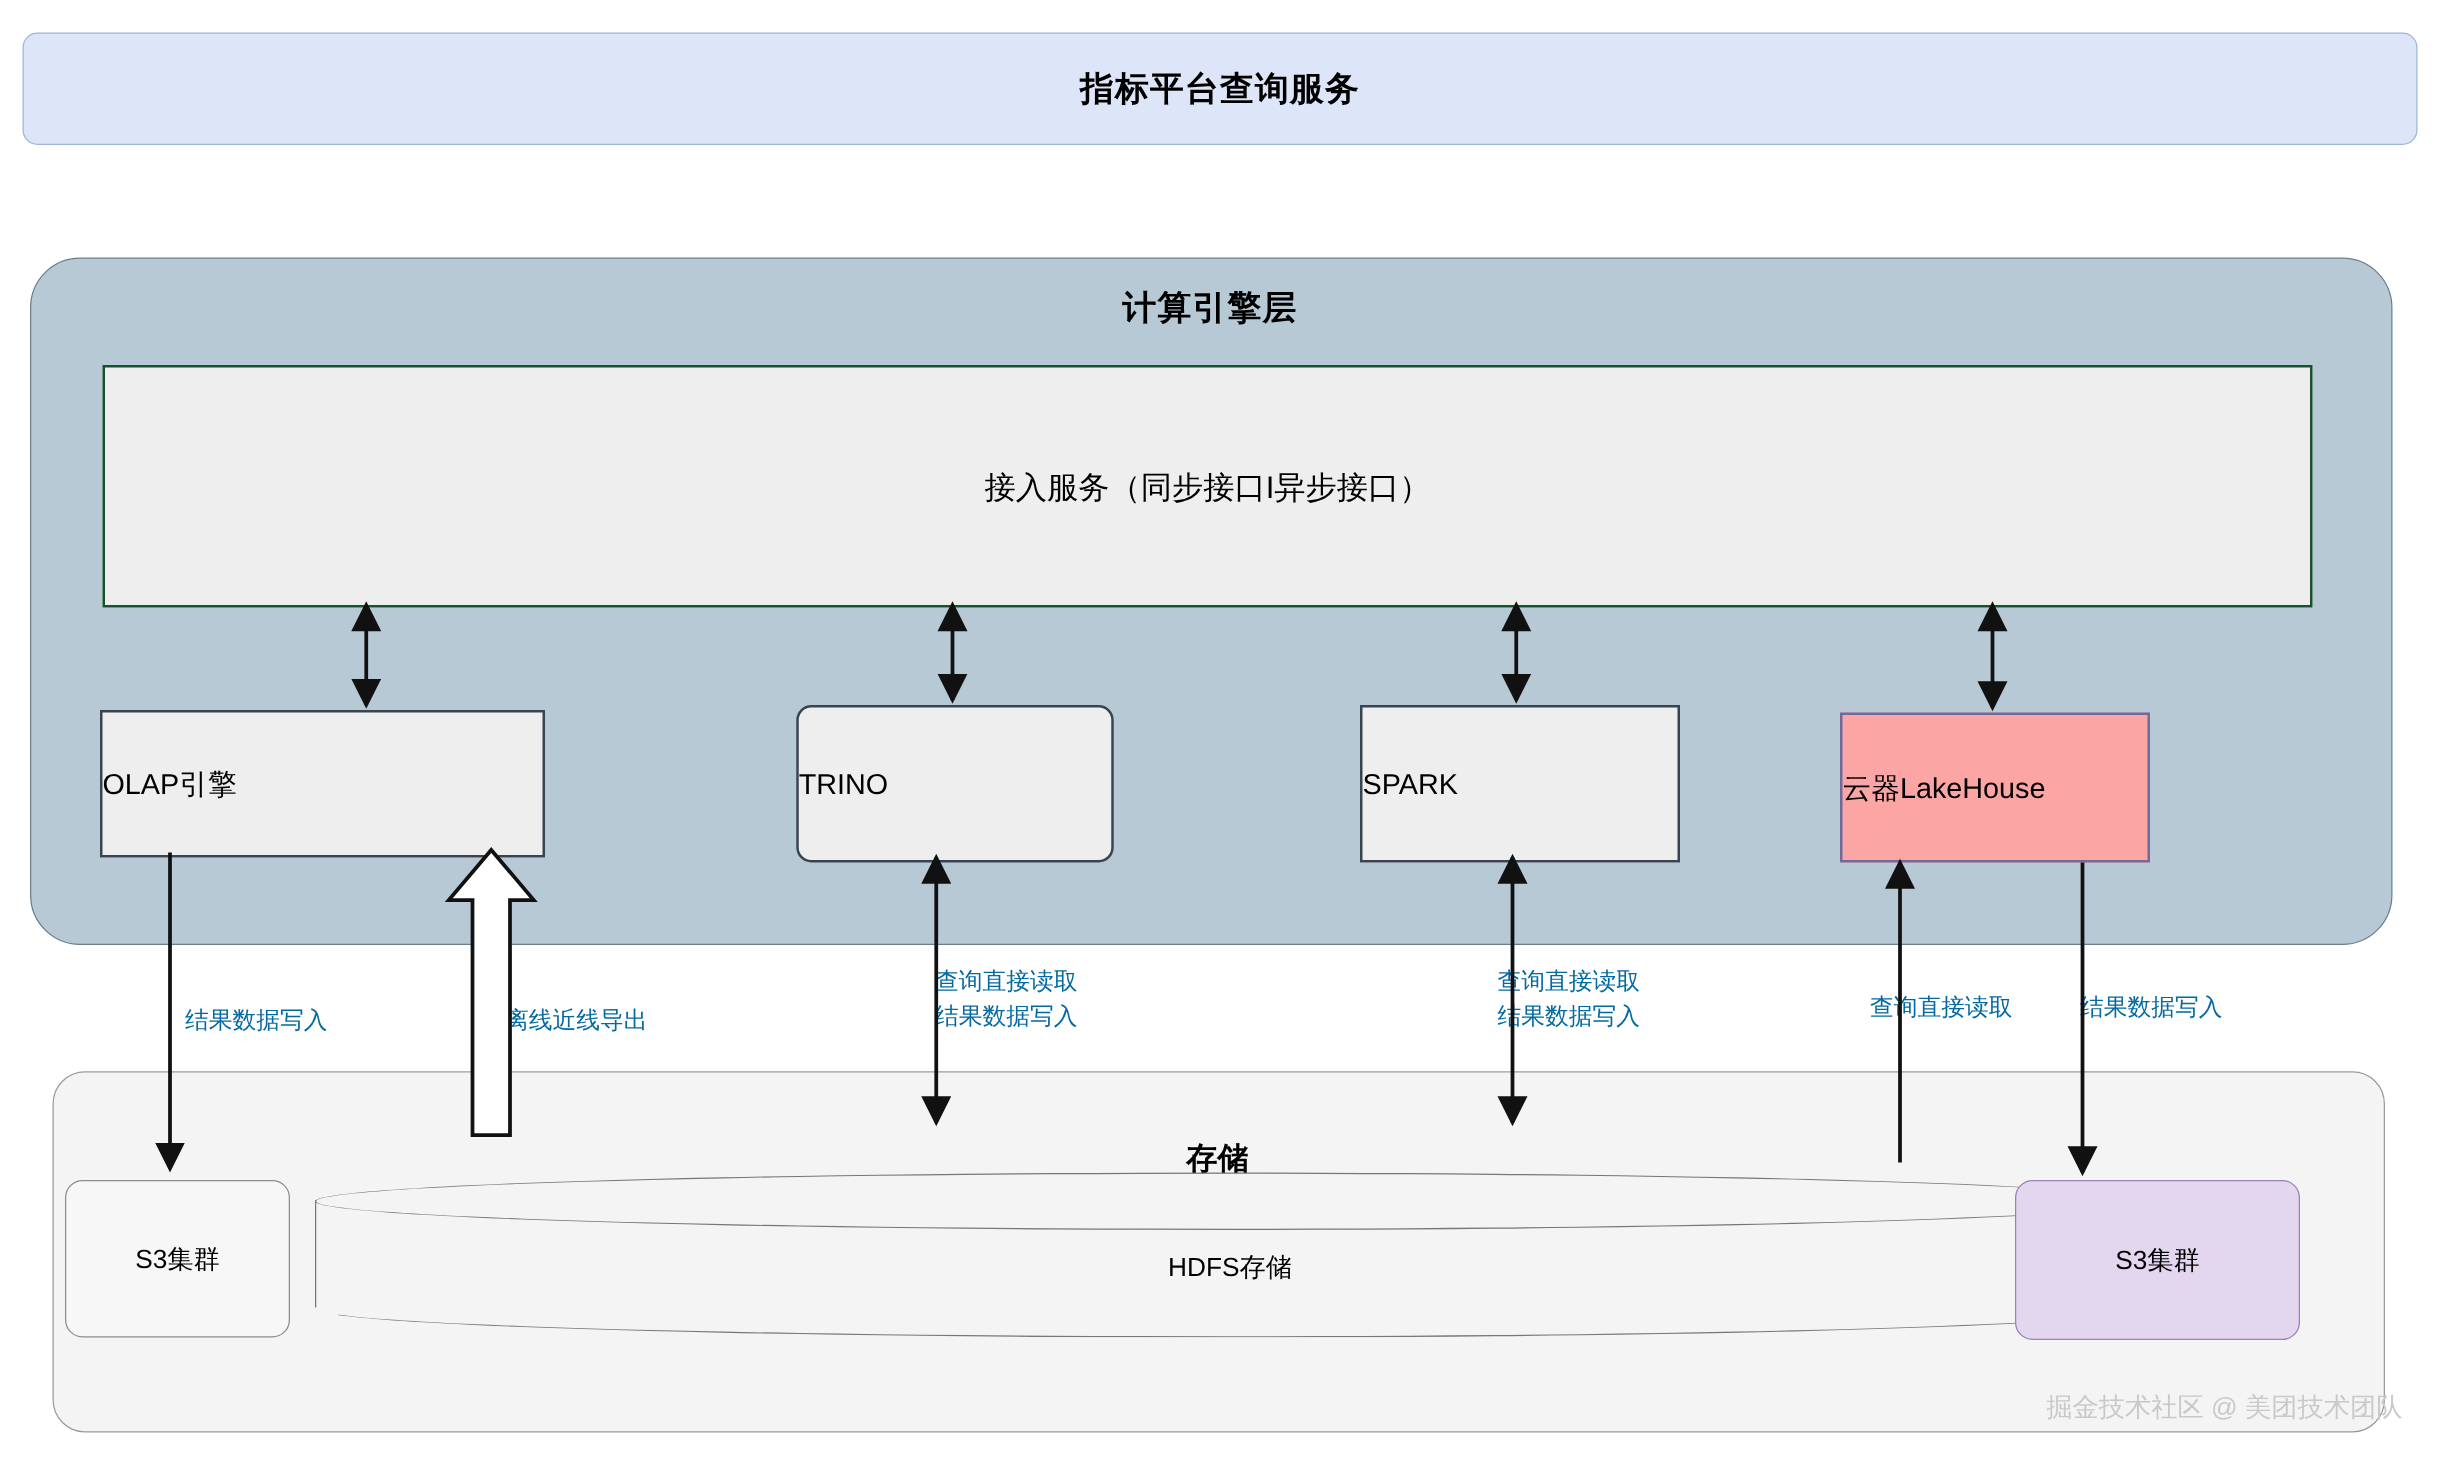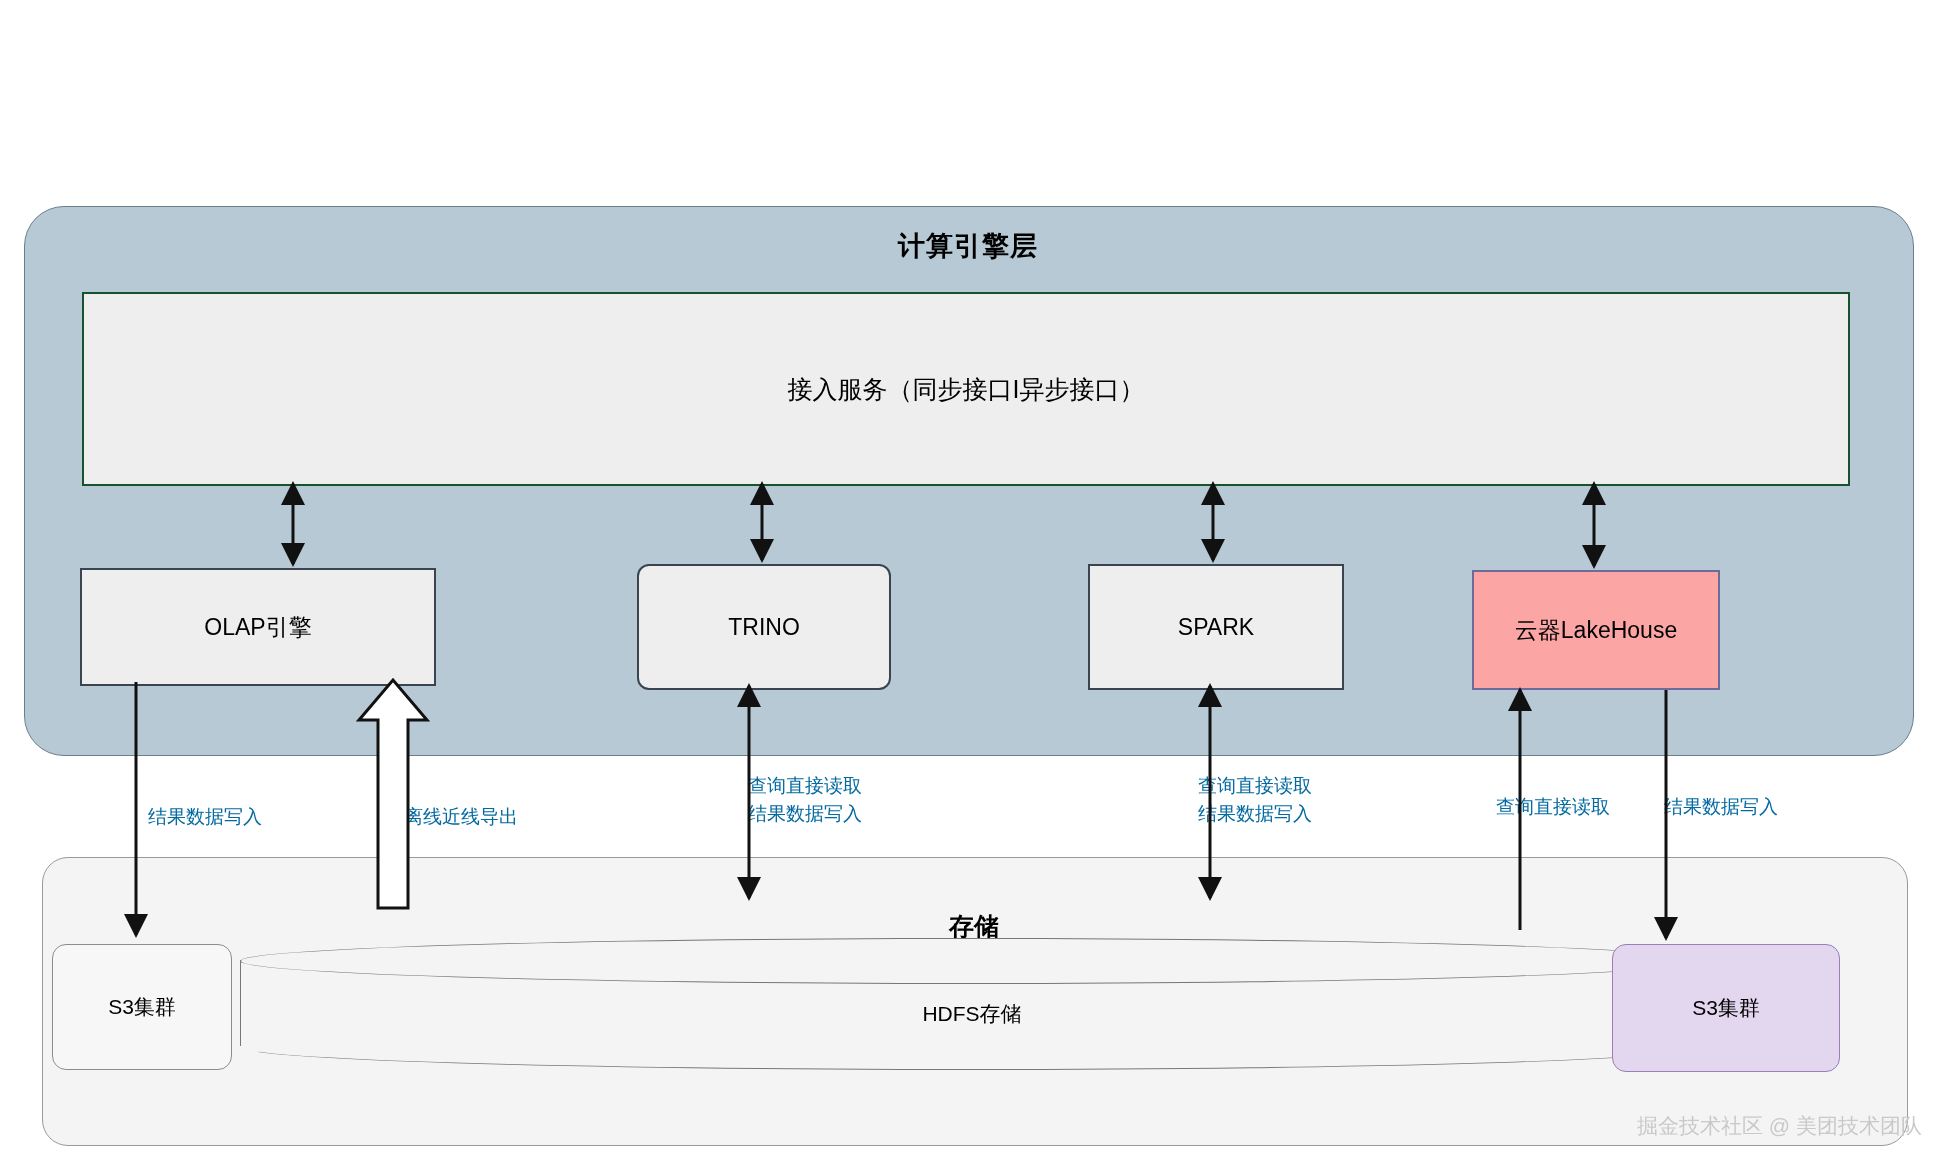--- a/index.html
+++ b/index.html
@@ -60,21 +60,21 @@
     display: flex; align-items: center; justify-content: center;
   }
   .access-text {
     font-size: 25px;
     color: #000000;
   }
 
   .engine-box {
     background: #eeeeee;
     border: 2px solid #3a4450;
-    display: flex; align-items: center; justify-content: center;
+    display: flex; align-items: center; 
     font-size: 23px;
     color: #000000;
   }
   .engine-box.purple {
     background: #fca5a5;
     border: 2px solid #6f6a9c;
   }
 
   
   .storage-layer {
@@ -106,21 +106,21 @@
   }
   .s3-right {
     left: 1612px; top: 944px;
     width: 226px; height: 126px;
     background: #e3d6ef;
     border: 1.5px solid #9b7fb5;
   }
 
   
   .cylinder-wrap {
-    left: 240px; top: 938px;
+    left: 252px; top: 938px;
     width: 1464px; height: 130px;
   }
   .cyl-body {
     position: absolute;
     left: 0; top: 22px;
     width: 100%; height: 86px;
     border-left: 1.5px solid #777777;
     border-right: 1.5px solid #777777;
   }
   .cyl-top {
@@ -172,20 +172,23 @@
     left: 0; top: 0;
     width: 1950px; height: 1168px;
     pointer-events: none;
   }
 </style>
 </head>
 <body>
 
 <div id="canvas">
 
+  <div class="abs banner">
+    <span class="banner-text">指标平台查询服务</span>
+  </div>
 
   <div class="abs engine-layer"></div>
   <div class="abs engine-layer-title">计算引擎层</div>
 
   <div class="abs access-box">
     <span class="access-text">接入服务（同步接口I异步接口）</span>
   </div>
 
   <div class="abs engine-box" style="left:80px; top:568px; width:352px; height:114px;">
     <span>OLAP引擎</span>

